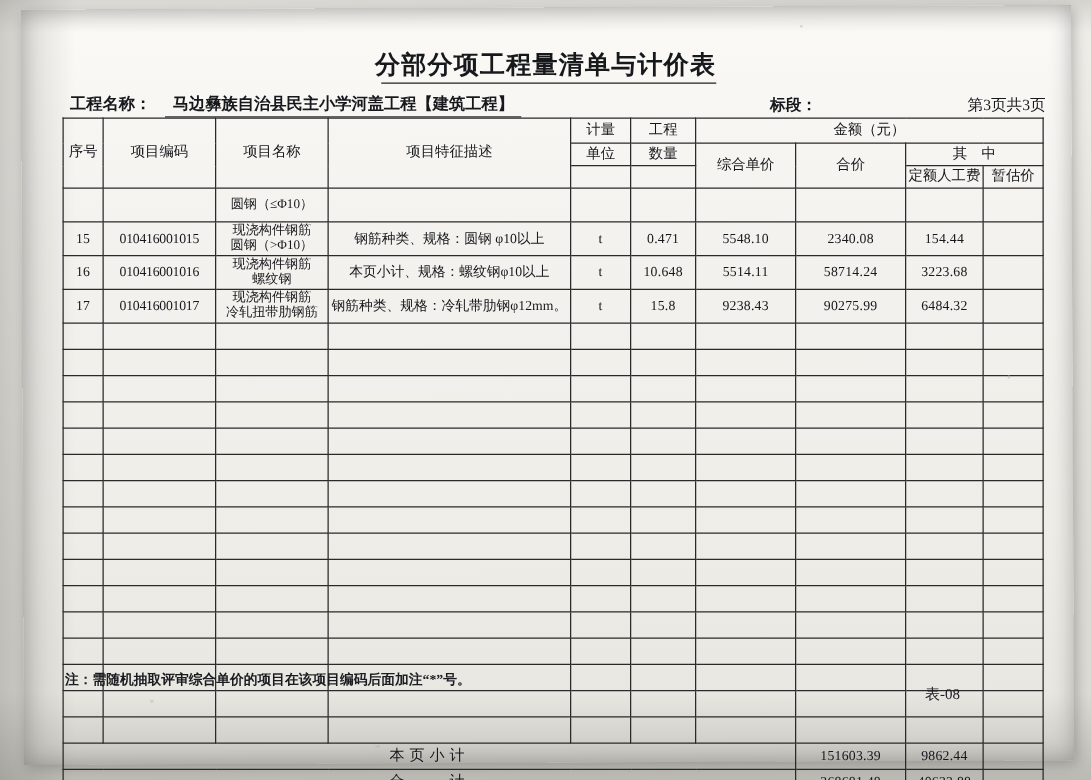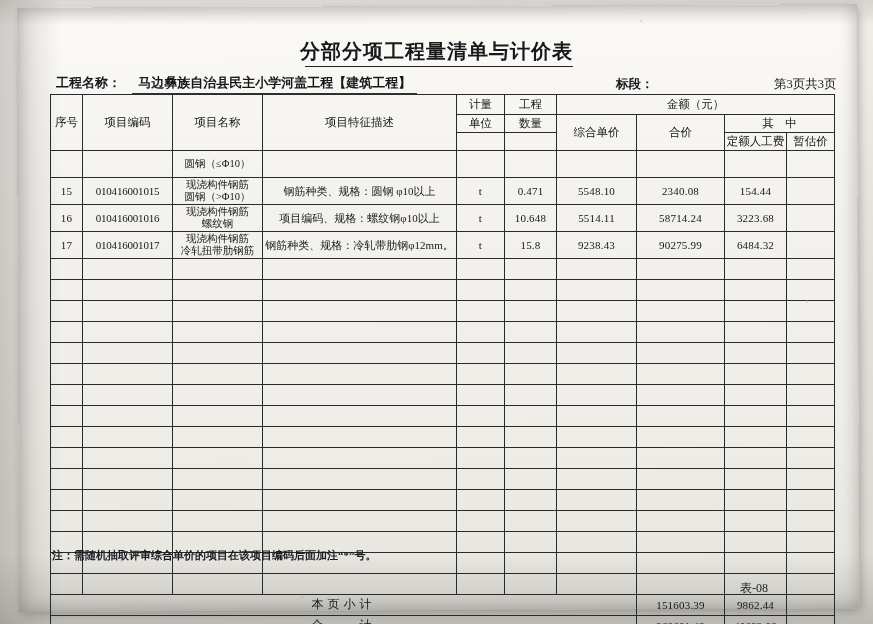--- a/index.html
+++ b/index.html
@@ -136,29 +136,29 @@
     text-align: left;
     padding-left: 6px;
   }
   td.ralign { text-align: right; padding-right: 10px; }
 
   .sumlabel { font-size: 12px; letter-spacing: 4px; }
 
   .note {
     position: absolute;
     left: 52px;
-    top: 548px;
+    top: 536px;
     font-size: 11px;
     color: #1a1c20;
   }
   .note .lead { font-weight: bold; }
   .formno {
     position: absolute;
     left: 740px;
-    top: 580px;
+    top: 547px;
     font-size: 12px;
     color: #1a1c20;
   }
   .specks { position:absolute; inset:0; pointer-events:none; }
   .speck { position:absolute; background:#b9b6ae; border-radius:50%; opacity:.5; }
 </style>
 </head>
 <body>
 
 <div class="page">
@@ -236,21 +236,21 @@
           <td class="num ralign">0.471</td>
           <td class="num ralign">5548.10</td>
           <td class="num ralign">2340.08</td>
           <td class="num ralign">154.44</td>
           <td class="num ralign"></td>
         </tr>
         <tr class="datarow">
           <td class="num">16</td>
           <td class="code">010416001016</td>
           <td class="nm">现浇构件钢筋<br>螺纹钢</td>
-          <td class="desc">项目编码、规格：螺纹钢φ10以上</td>
+          <td class="desc">本页小计、规格：螺纹钢φ10以上</td>
           <td class="num">t</td>
           <td class="num ralign">10.648</td>
           <td class="num ralign">5514.11</td>
           <td class="num ralign">58714.24</td>
           <td class="num ralign">3223.68</td>
           <td class="num ralign"></td>
         </tr>
         <tr class="datarow">
           <td class="num">17</td>
           <td class="code">010416001017</td>

